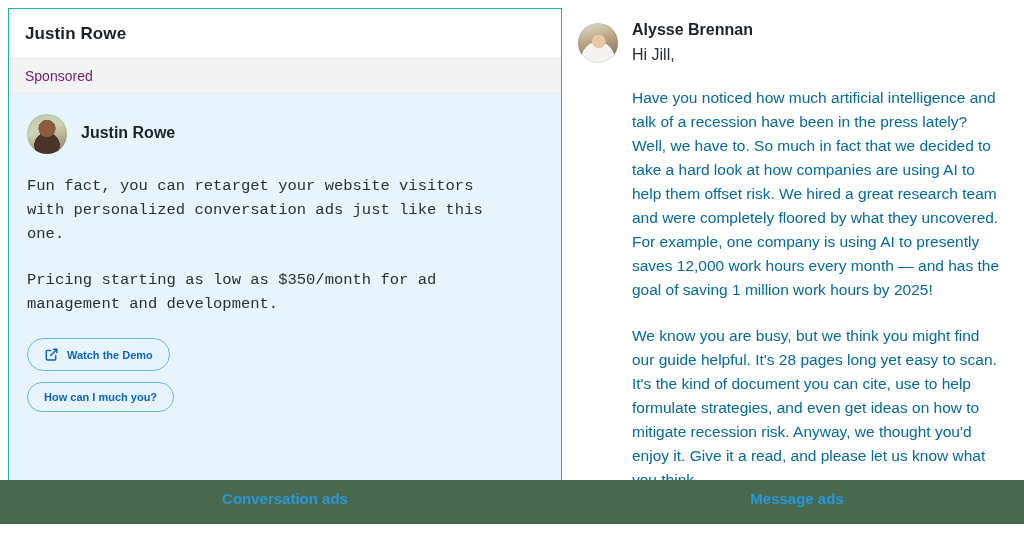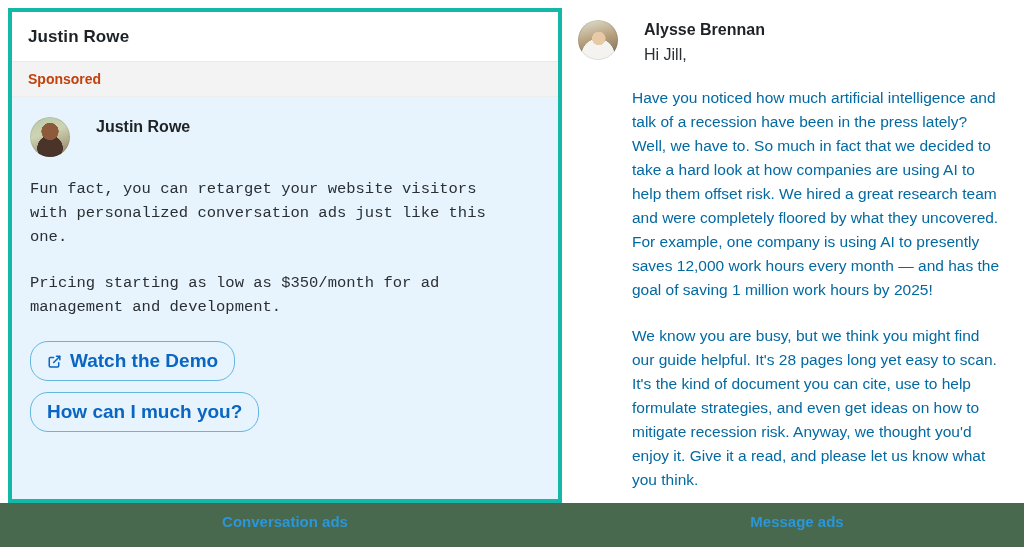--- a/index.html
+++ b/index.html
@@ -9,39 +9,39 @@
     font-family:"Liberation Sans","DejaVu Sans",sans-serif;
     -webkit-font-smoothing:antialiased;
     overflow:hidden;
   }
   .stage{position:relative;width:1024px;height:547px;background:#fff;}
 
   
   .left-panel{
     position:absolute;left:8px;top:8px;width:554px;height:495px;
     background:#e7f4fd;
-    border:4px solid #14b8a6;
+    border:1px solid #14b8a6;
     box-sizing:border-box;
     overflow:hidden;
   }
   .conv-header{
     height:50px;background:#ffffff;border-bottom:1px solid #e8e9ea;
     display:flex;align-items:center;padding:0 16px;box-sizing:border-box;
   }
   .conv-header-name{
     font-size:17px;font-weight:bold;color:#1d2226;letter-spacing:.1px;
   }
   .sponsored-bar{
     height:35px;background:#f3f3f4;border-bottom:1px solid #eceded;
     display:flex;align-items:center;padding:0 16px;box-sizing:border-box;
   }
-  .sponsored-label{font-size:14px;color:#c2410c;font-weight:bold;}
+  .sponsored-label{font-size:14px;color:#701a75;}
 
   .conv-body{padding:20px 18px 0 18px;}
-  .msg-top{display:flex;align-items:flex-start;gap:12px;}
+  .msg-top{display:flex;align-items:center;}
   .avatar{
     width:40px;height:40px;border-radius:50%;flex:0 0 40px;
     background:
       radial-gradient(circle at 50% 36%, #8d5a3b 0 26%, rgba(141,90,59,0) 27%),
       radial-gradient(circle at 50% 78%, #4a342a 0 34%, rgba(74,52,42,0) 35%),
       linear-gradient(160deg,#b9c9a8 0%,#cdd4b4 40%,#8f7b5c 100%);
     box-shadow:inset 0 0 0 1px rgba(0,0,0,.08);
     overflow:hidden;position:relative;
   }
   .avatar.right-av{
@@ -65,42 +65,42 @@
     max-width:470px;
     font-family:Liberation Mono, monospace;
   }
   .conv-sig{font-size:15.5px;line-height:24px;color:#2a2f34;margin:0 0 14px 0;}
 
   .cta-list{padding:0 18px;}
   .cta-btn{
     display:inline-flex;align-items:center;gap:8px;
     border:1px solid #63b6de;border-radius:18px;
     background:transparent;color:#0a66c2;
-    font-size:19px;font-weight:bold;
+    font-size:11px;font-weight:bold;
     padding:8px 16px;margin-bottom:11px;
     cursor:pointer;white-space:nowrap;
   }
   .cta-row{display:block;}
   .ext-icon{display:inline-block;width:15px;height:15px;flex:0 0 15px;}
   .ext-icon svg{display:block;}
 
   
   .right-panel{
     position:absolute;left:570px;top:0;width:454px;height:500px;
     background:#ffffff;overflow:hidden;
   }
   .right-inner{padding:20px 12px 0 8px;}
   .msg-paragraphs{margin-top:20px;padding-left:54px;padding-right:8px;}
   .msg-p{
     font-size:15.5px;line-height:24px;color:#0369a1;margin:0 0 22px 0;
   }
 
   
   .caption-bar{
-    position:absolute;left:0;top:503px;width:1024px;height:44px;
+    position:absolute;left:0;top:480px;width:1024px;height:44px;
     background:#48694d;
   }
   .caption{
     position:absolute;top:10px;
     font-size:15px;font-weight:bold;color:#2b96d8;text-align:center;
   }
   .caption-left{left:0;width:570px;}
   .caption-right{left:570px;width:454px;}
 </style>
 </head>

